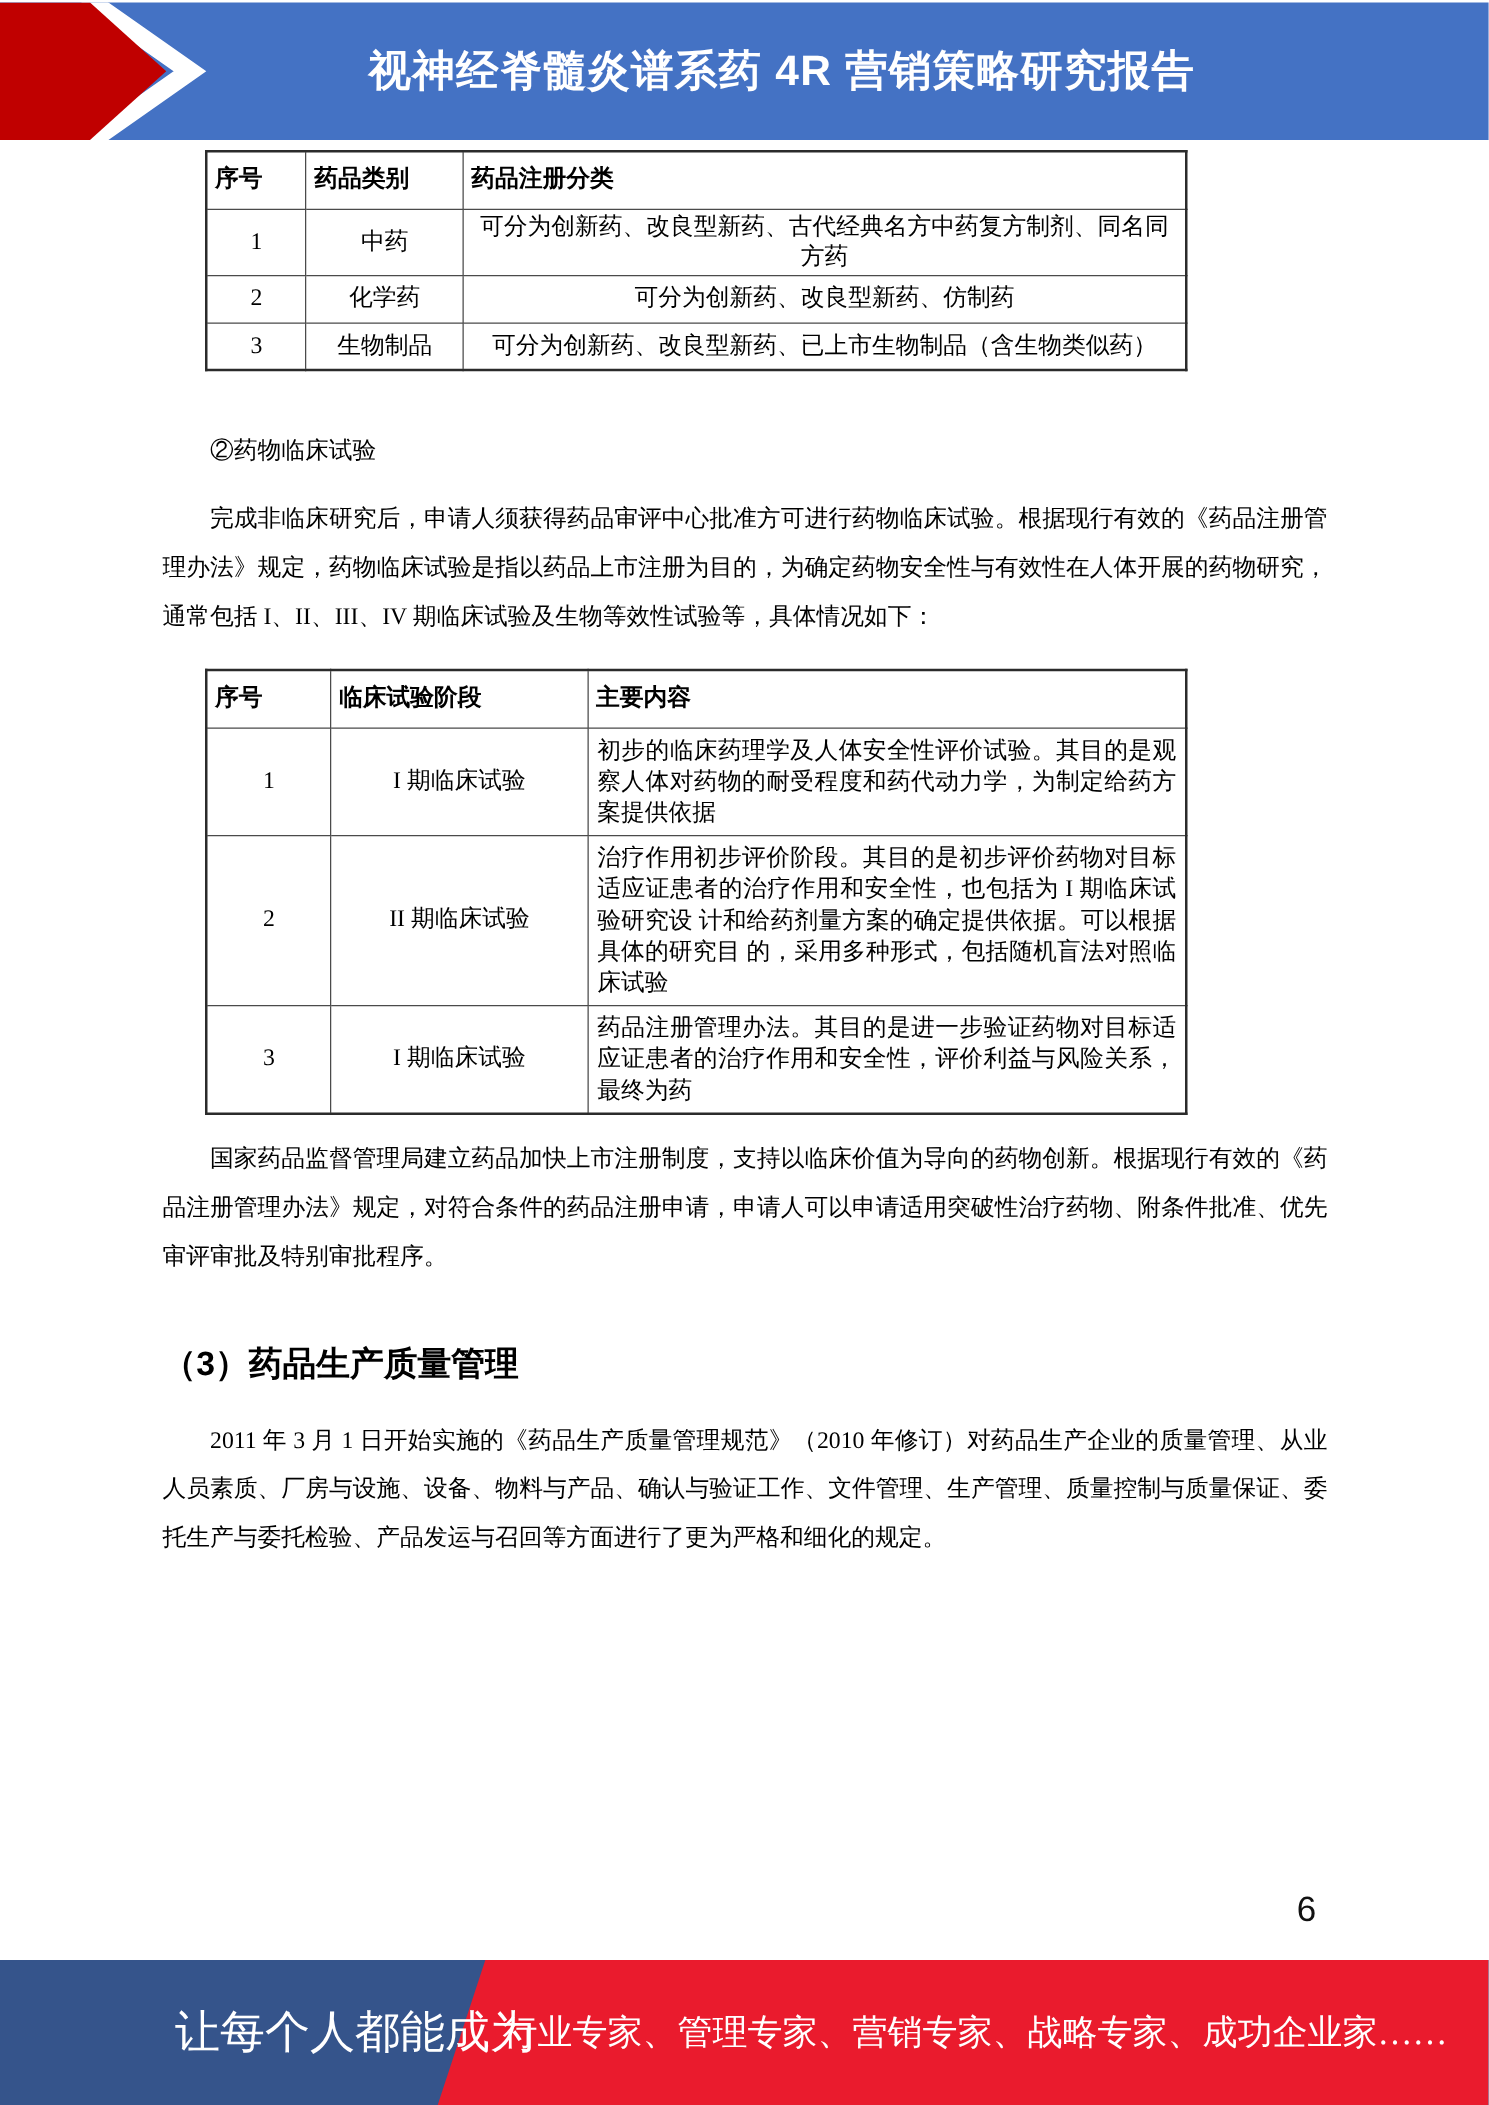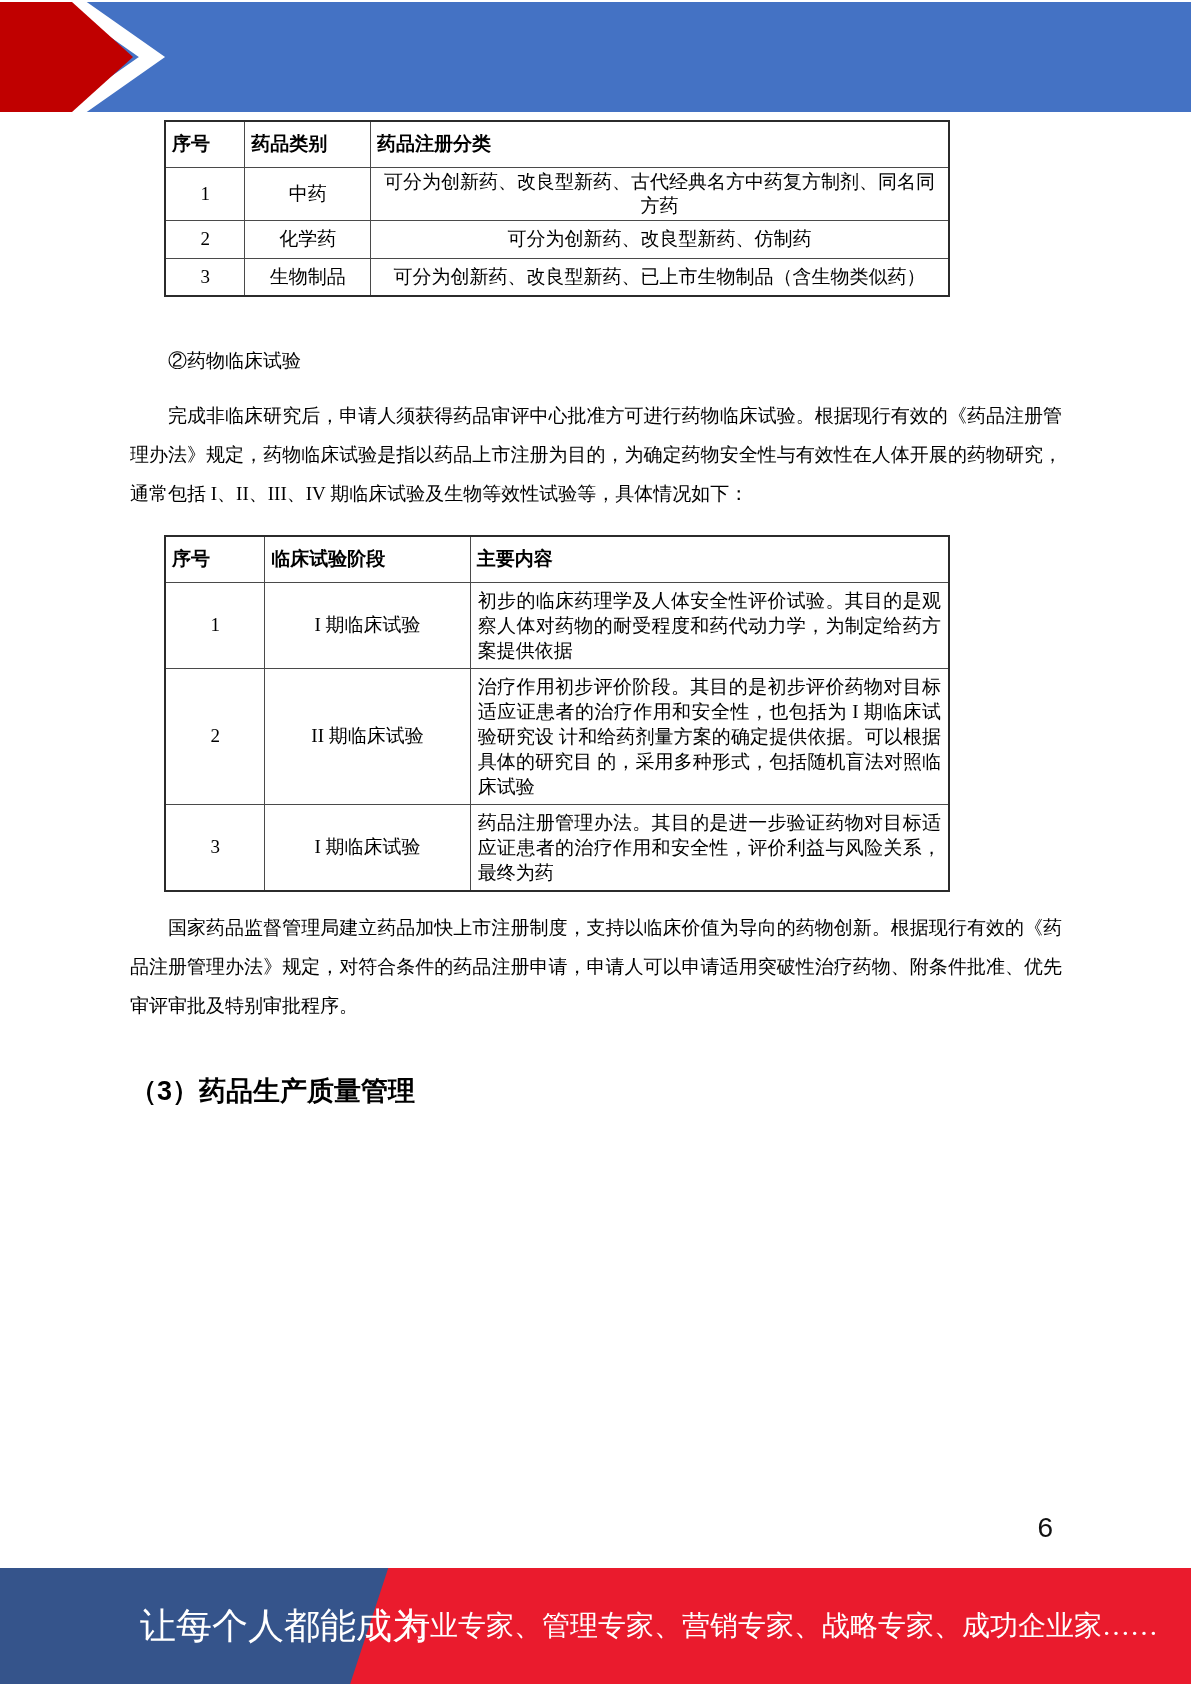--- a/index.html
+++ b/index.html
@@ -85,20 +85,21 @@
 </head>
 <body>
 
 <div>
 
   <header class="banner">
     <svg class="arrow-svg" viewBox="0 0 175 110" aria-hidden="true">
       <polyline points="68,-4 152,55 68,114" fill="none" stroke="#ffffff" stroke-width="15"></polyline>
       <polygon points="0,0 72,0 133,55 72,110 0,110" fill="#C00000"></polygon>
     </svg>
+    <h1 class="banner-title">视神经脊髓炎谱系药 4R 营销策略研究报告</h1>
   </header>
 
   <main class="content">
 
     <table class="doc-table" id="table1">
       <colgroup>
           <col style="width:80px">
           <col style="width:126px">
           <col style="width:580px">
         </colgroup>
@@ -162,20 +163,21 @@
           <td class="cell-desc">药品注册管理办法。其目的是进一步验证药物对目标适应证患者的治疗作用和安全性，评价利益与风险关系，最终为药</td>
         </tr>
       </tbody>
     </table>
 
 
     <p class="para">国家药品监督管理局建立药品加快上市注册制度，支持以临床价值为导向的药物创新。根据现行有效的《药品注册管理办法》规定，对符合条件的药品注册申请，申请人可以申请适用突破性治疗药物、附条件批准、优先审评审批及特别审批程序。</p>
 
     <h2 class="big-heading">（3）药品生产质量管理</h2>
 
+    <p class="para" style="margin-top:22px;">2011 年 3 月 1 日开始实施的《药品生产质量管理规范》（2010 年修订）对药品生产企业的质量管理、从业人员素质、厂房与设施、设备、物料与产品、确认与验证工作、文件管理、生产管理、质量控制与质量保证、委托生产与委托检验、产品发运与召回等方面进行了更为严格和细化的规定。</p>
 
 
   </main>
 
   <div class="page-number">6</div>
 
   <footer class="footer">
     <div class="footer-red"></div>
     <span class="footer-left">让每个人都能成为</span>
     <span class="footer-right">行业专家、管理专家、营销专家、战略专家、成功企业家……</span>

